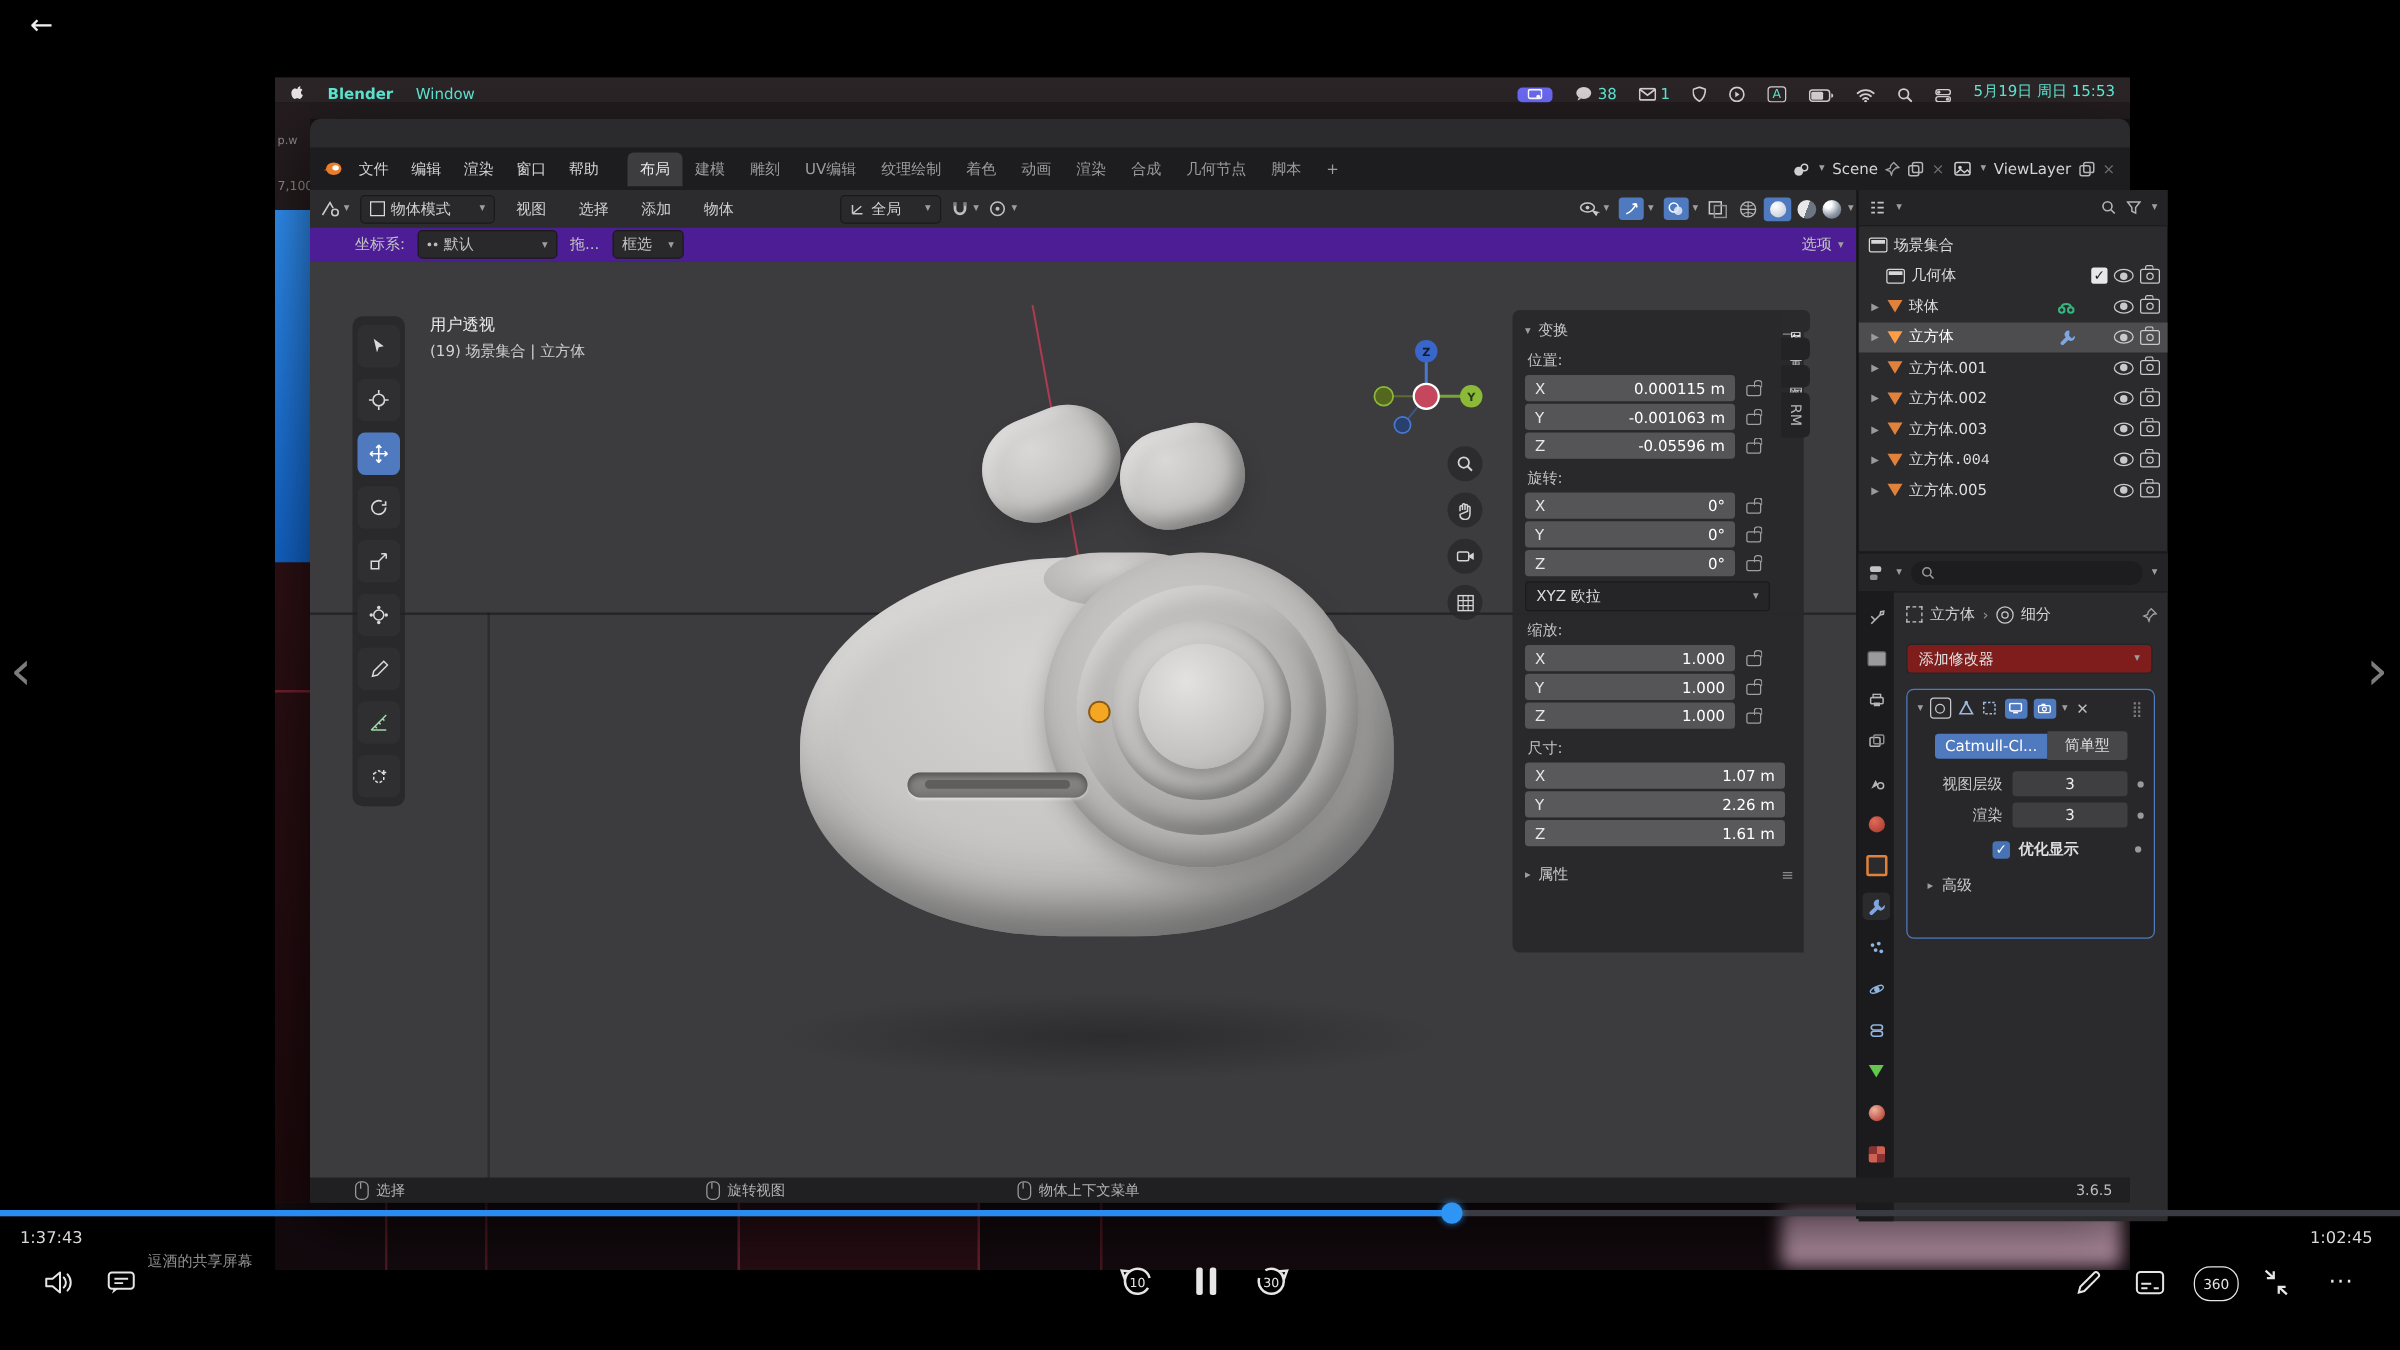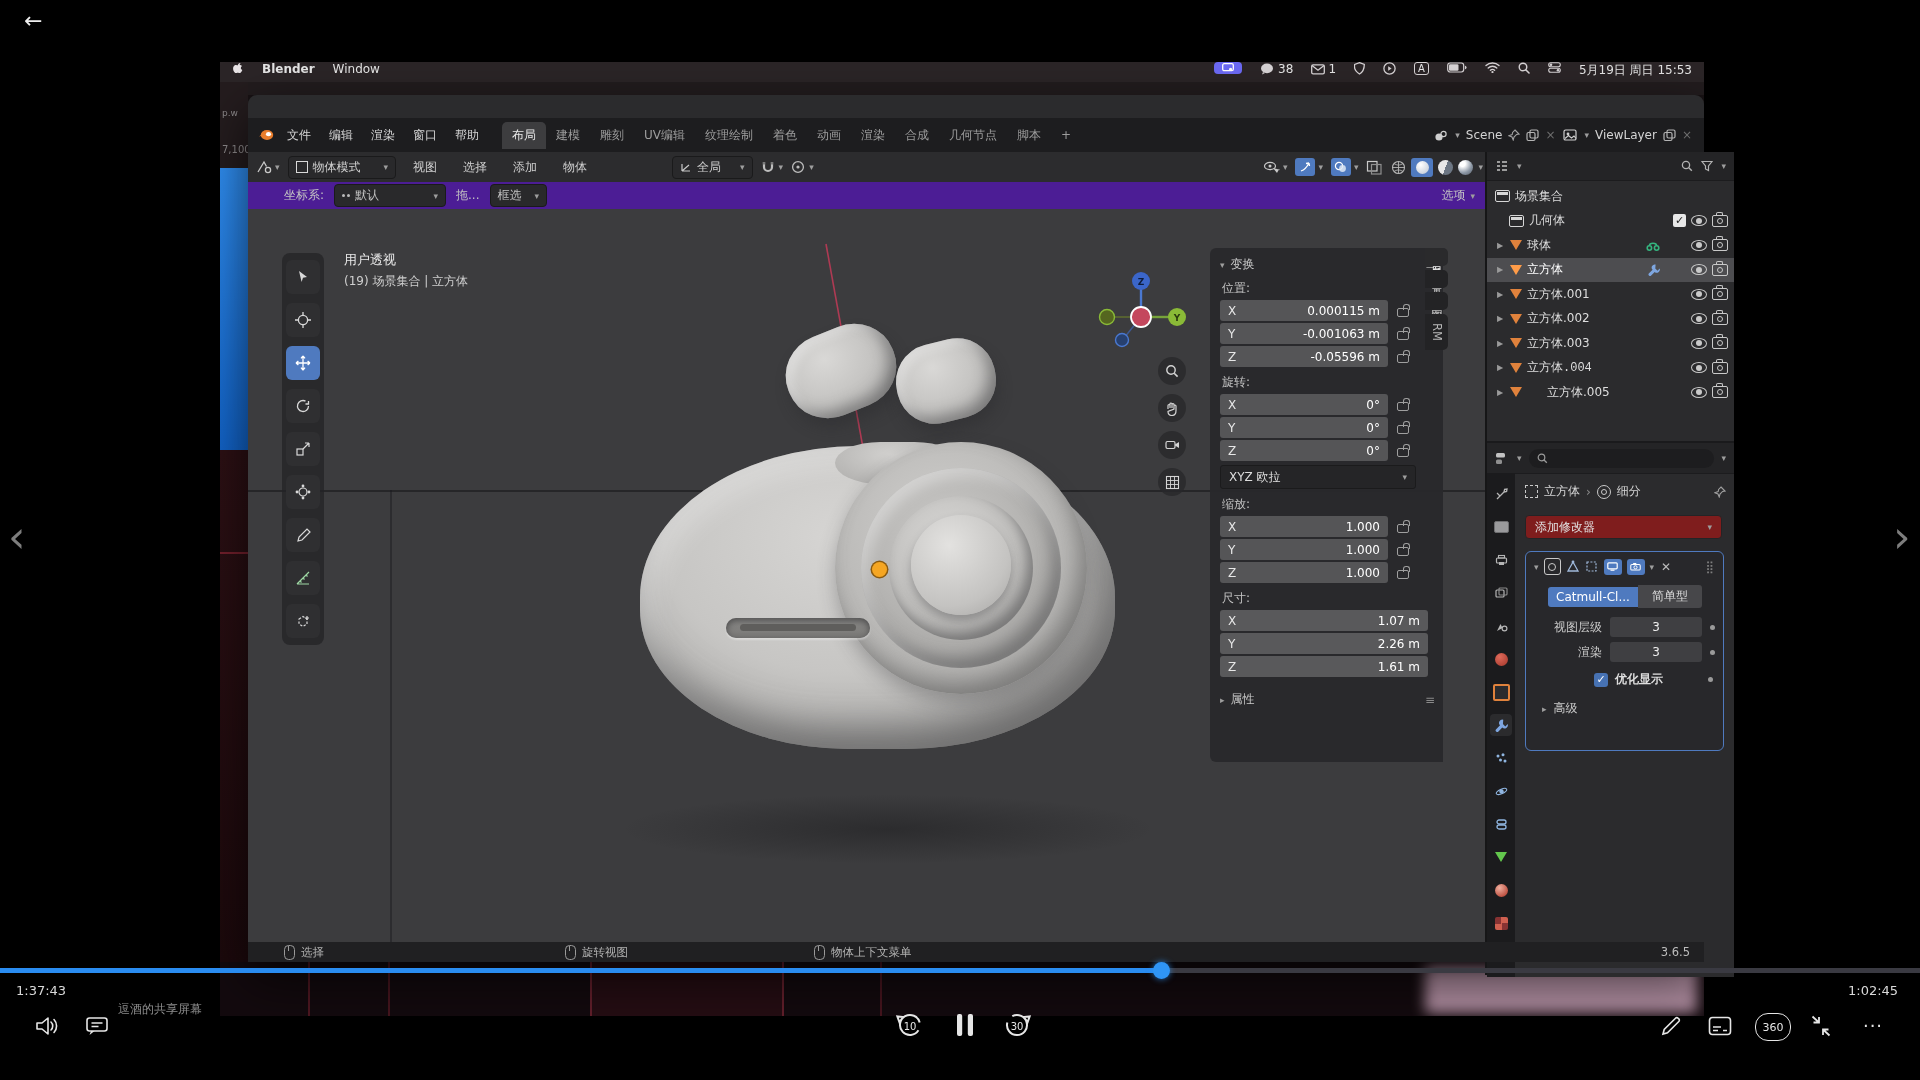--- a/index.html
+++ b/index.html
@@ -3,21 +3,21 @@
 <meta charset="utf-8">
 <style>
   html,body{margin:0;padding:0;background:#000;}
   .stage{position:relative;width:1920px;height:1080px;background:#000;overflow:hidden;
          font-family:"DejaVu Sans","Liberation Sans",sans-serif;color:#ccc;}
   .abs{position:absolute;}
   .row{display:flex;align-items:center;}
   
   .video{position:absolute;left:220px;top:62px;width:1484px;height:954px;background:#181214;}
   .menubar{position:absolute;left:0;top:0;width:100%;height:20px;background:#2b2527;
-           display:flex;align-items:flex-start;font-size:12px;color:#e5e5e5;}
+           display:flex;align-items:flex-end;font-size:12px;color:#5eead4;}
   .menubar .sp{flex:1;}
   .mb-item{margin:0 9px;white-space:nowrap;}
   .desktopgap{position:absolute;left:0;top:20px;width:100%;height:13px;background:#221c1e;}
   .leftstrip{position:absolute;left:0;top:20px;width:28px;height:880px;background:#241c1e;overflow:hidden;}
   .wallstrip{position:absolute;left:0;top:900px;width:100%;height:54px;background:#130a0e;overflow:hidden;}
   
   .bwin{position:absolute;left:28px;top:33px;width:1456px;height:867px;background:#2b2b2d;
         border-radius:9px 9px 0 0;box-shadow:0 18px 50px rgba(0,0,0,.65);font-size:12px;}
   .titlebar{position:absolute;left:0;top:0;width:100%;height:23px;background:linear-gradient(#343031,#2a2627);
             border-radius:9px 9px 0 0;display:flex;align-items:center;justify-content:center;color:#c6c2c3;font-size:11.5px;}
@@ -685,21 +685,21 @@
           <div class="olrow" style="padding-left:10px;">
             <span class="tri">▶</span>
               <span class="meshicon"></span>
             <span style="flex:1;font-family:Liberation Mono, monospace;">立方体.004</span>
             <span class="eye"></span>
               <span class="cam"></span>
           </div>
           <div class="olrow" style="padding-left:10px;">
             <span class="tri">▶</span>
               <span class="meshicon"></span>
-            <span style="flex:1;margin-left:20px;">立方体.005</span>
+            <span style="flex:1;">立方体.005</span>
             <span class="eye"></span>
               <span class="cam"></span>
           </div>
         </div>
 
         <div class="abs" style="left:0;top:289px;width:247px;height:534px;background:#2b2b2d;border-top:2px solid #1a1a1c;">
 
           <div class="row" style="height:30px;padding:0 8px;gap:7px;background:#242426;border-bottom:1px solid #1c1c1e;">
             <svg width="15" height="13" viewBox="0 0 15 13">
                 <rect x="1" y="1" width="9" height="4.5" rx="1.5" fill="#c3c3c3"></rect>

